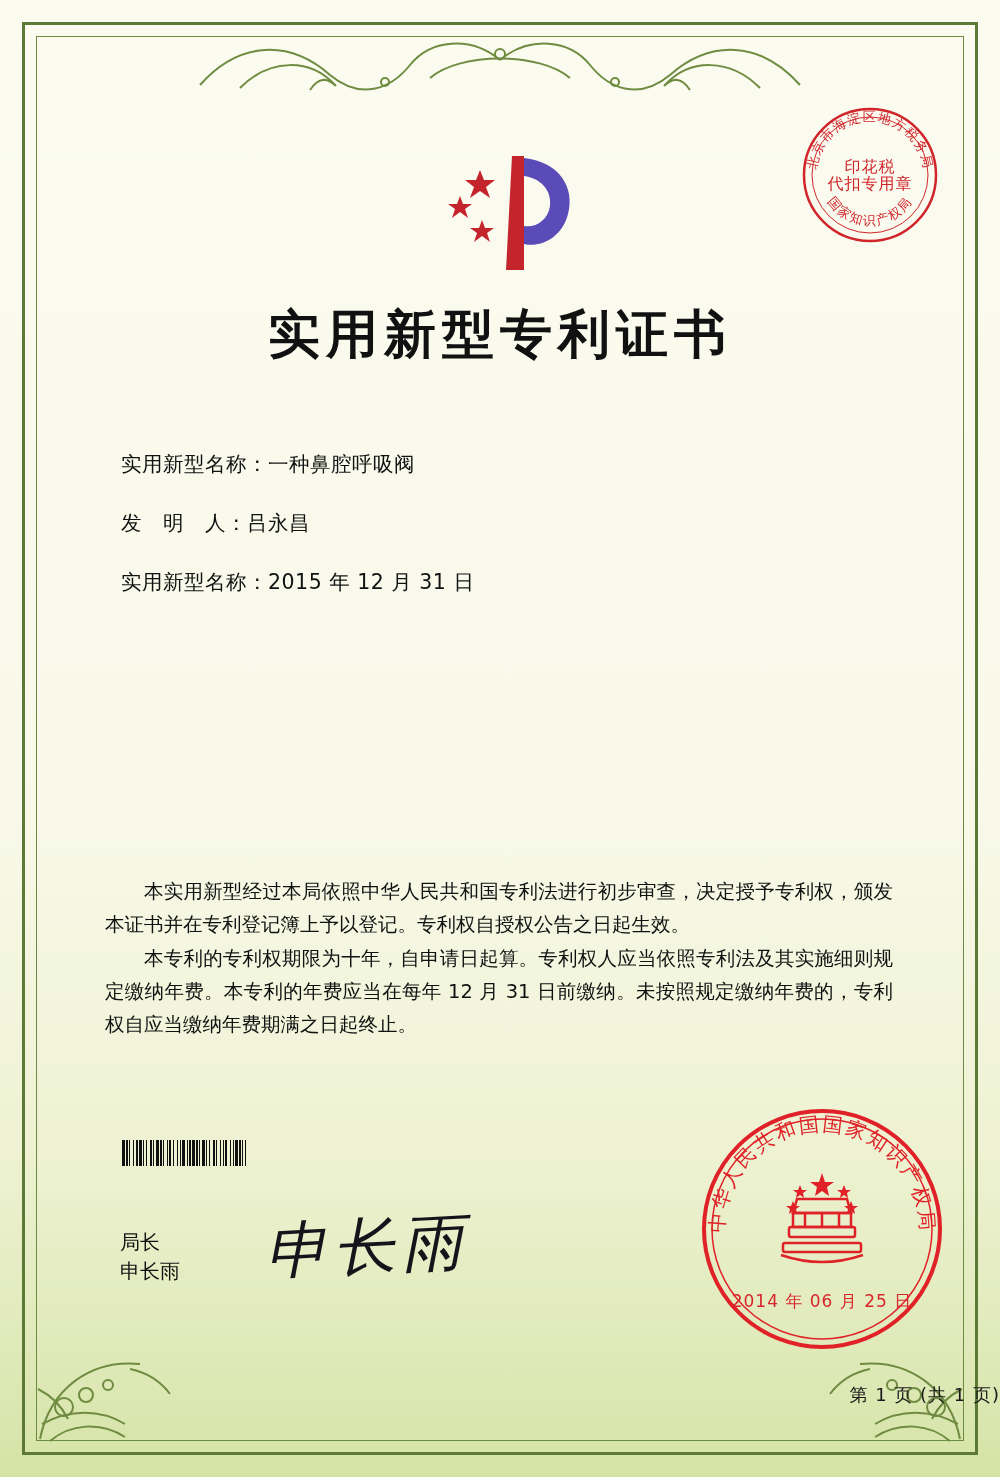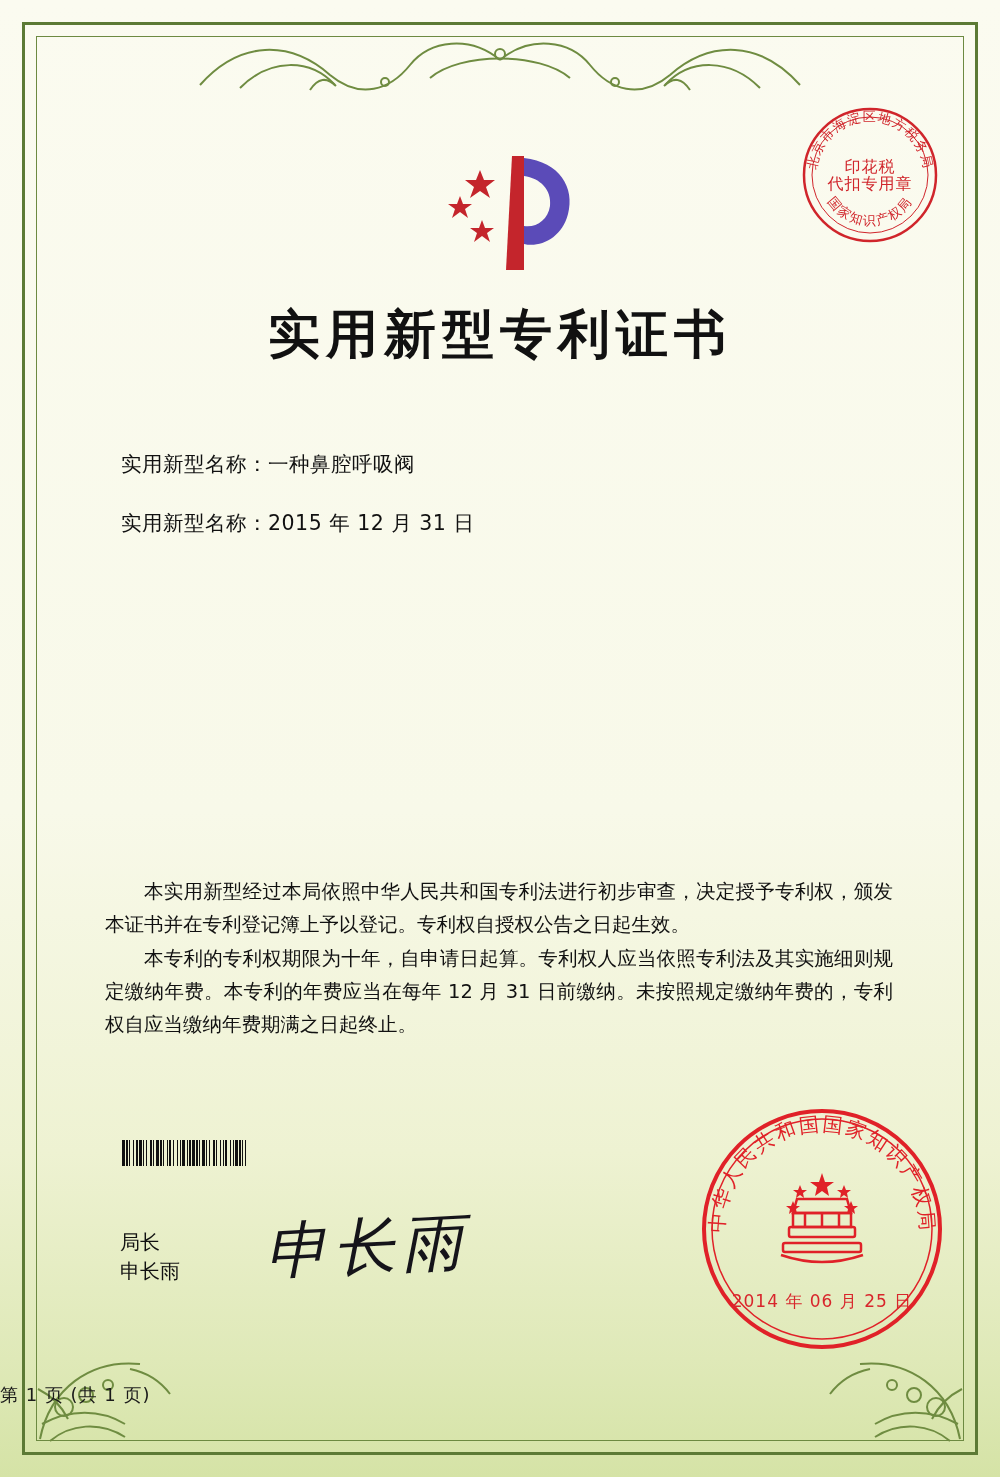--- a/index.html
+++ b/index.html
@@ -220,21 +220,21 @@
     font-size: 17px;
     white-space: nowrap;
     letter-spacing: 1px;
   }
 
   .page-footer {
     position: absolute;
     left: 0;
     right: 0;
     bottom: 70px;
-    text-align: left;
+    text-align: right;
     font-size: 18px;
     color: #1a1a1a;
     letter-spacing: 1px;
   }
 </style>
 </head>
 <body>
 
 <div class="page">
 
@@ -310,20 +310,23 @@
       <div>印花税</div>
       <div>代扣专用章</div>
     </div>
   </div>
 
   <div class="title">实用新型专利证书</div>
 
   <div class="fields">
     <div class="field-row">
       <span class="field-label">实用新型名称：</span><span class="field-value">一种鼻腔呼吸阀</span>
+    </div>
+    <div class="field-row">
+      <span class="field-label">发　明　人：</span><span class="field-value">吕永昌</span>
     </div>
     <div class="field-row">
       <span class="field-label">实用新型名称：</span><span class="field-value">2015 年 12 月 31 日</span>
     </div>
   </div>
 
   <div class="body-text">
     <p>本实用新型经过本局依照中华人民共和国专利法进行初步审查，决定授予专利权，颁发本证书并在专利登记簿上予以登记。专利权自授权公告之日起生效。</p>
     <p>本专利的专利权期限为十年，自申请日起算。专利权人应当依照专利法及其实施细则规定缴纳年费。本专利的年费应当在每年 12 月 31 日前缴纳。未按照规定缴纳年费的，专利权自应当缴纳年费期满之日起终止。</p>
   </div>

